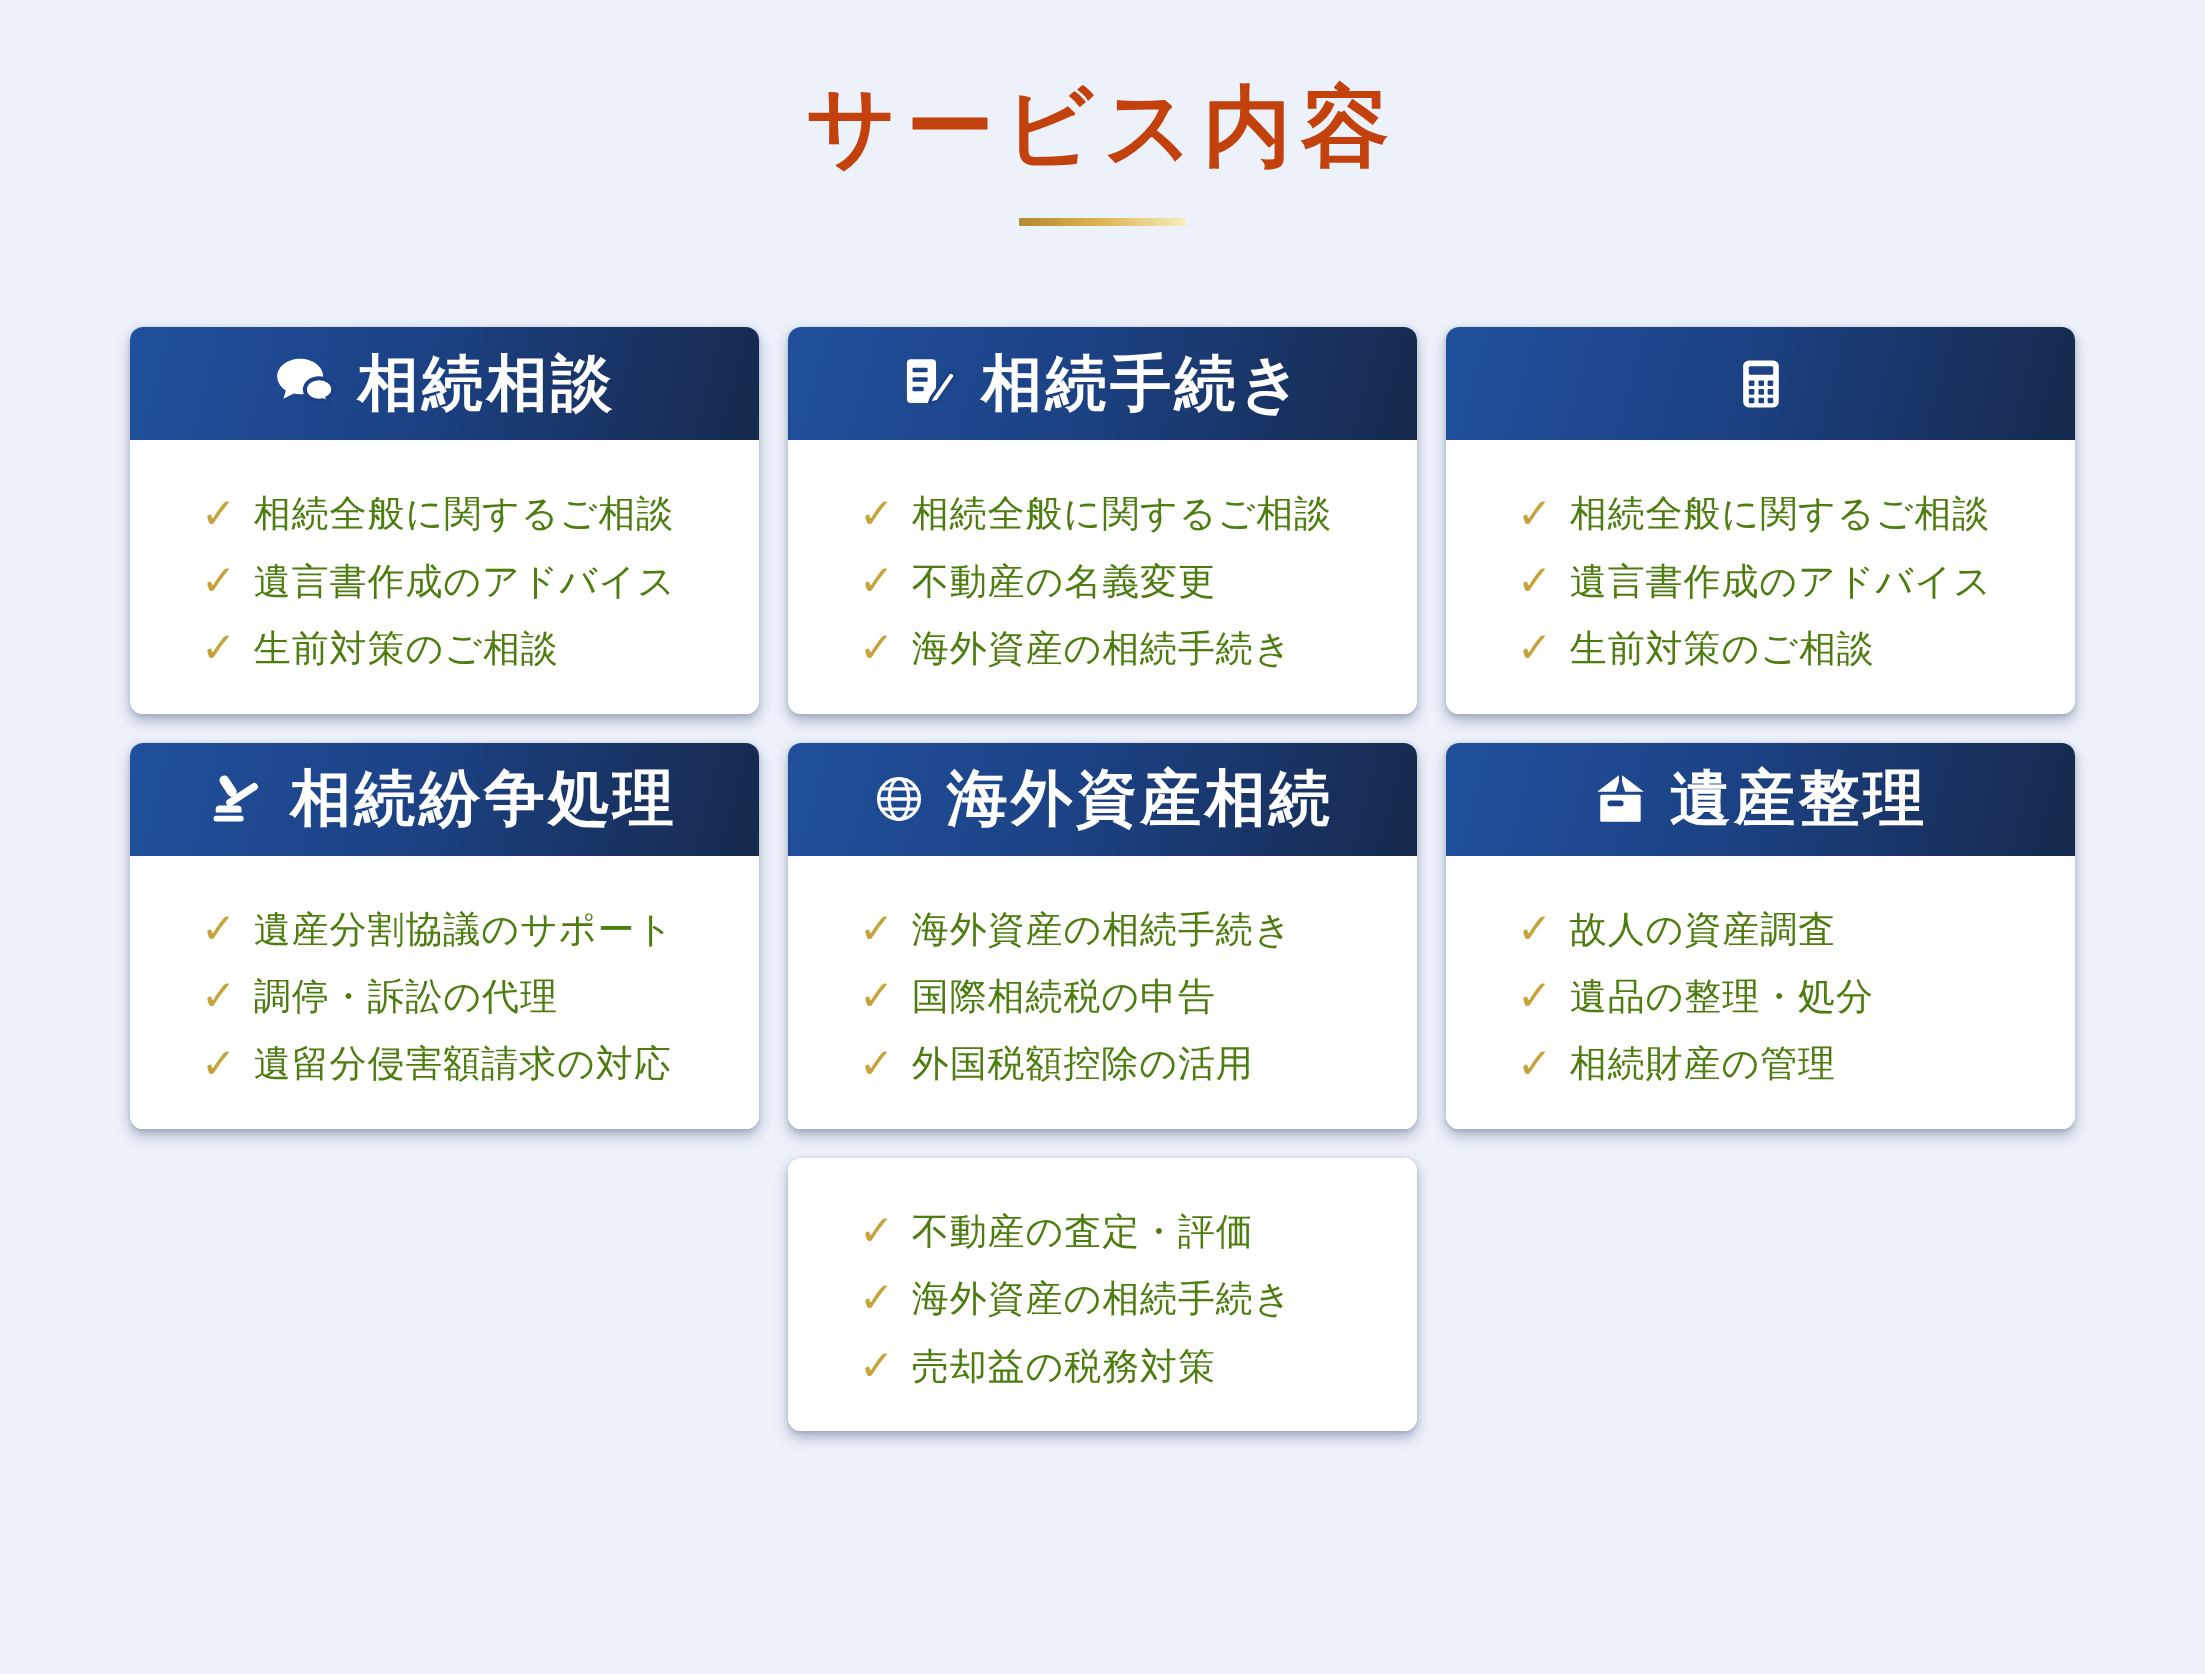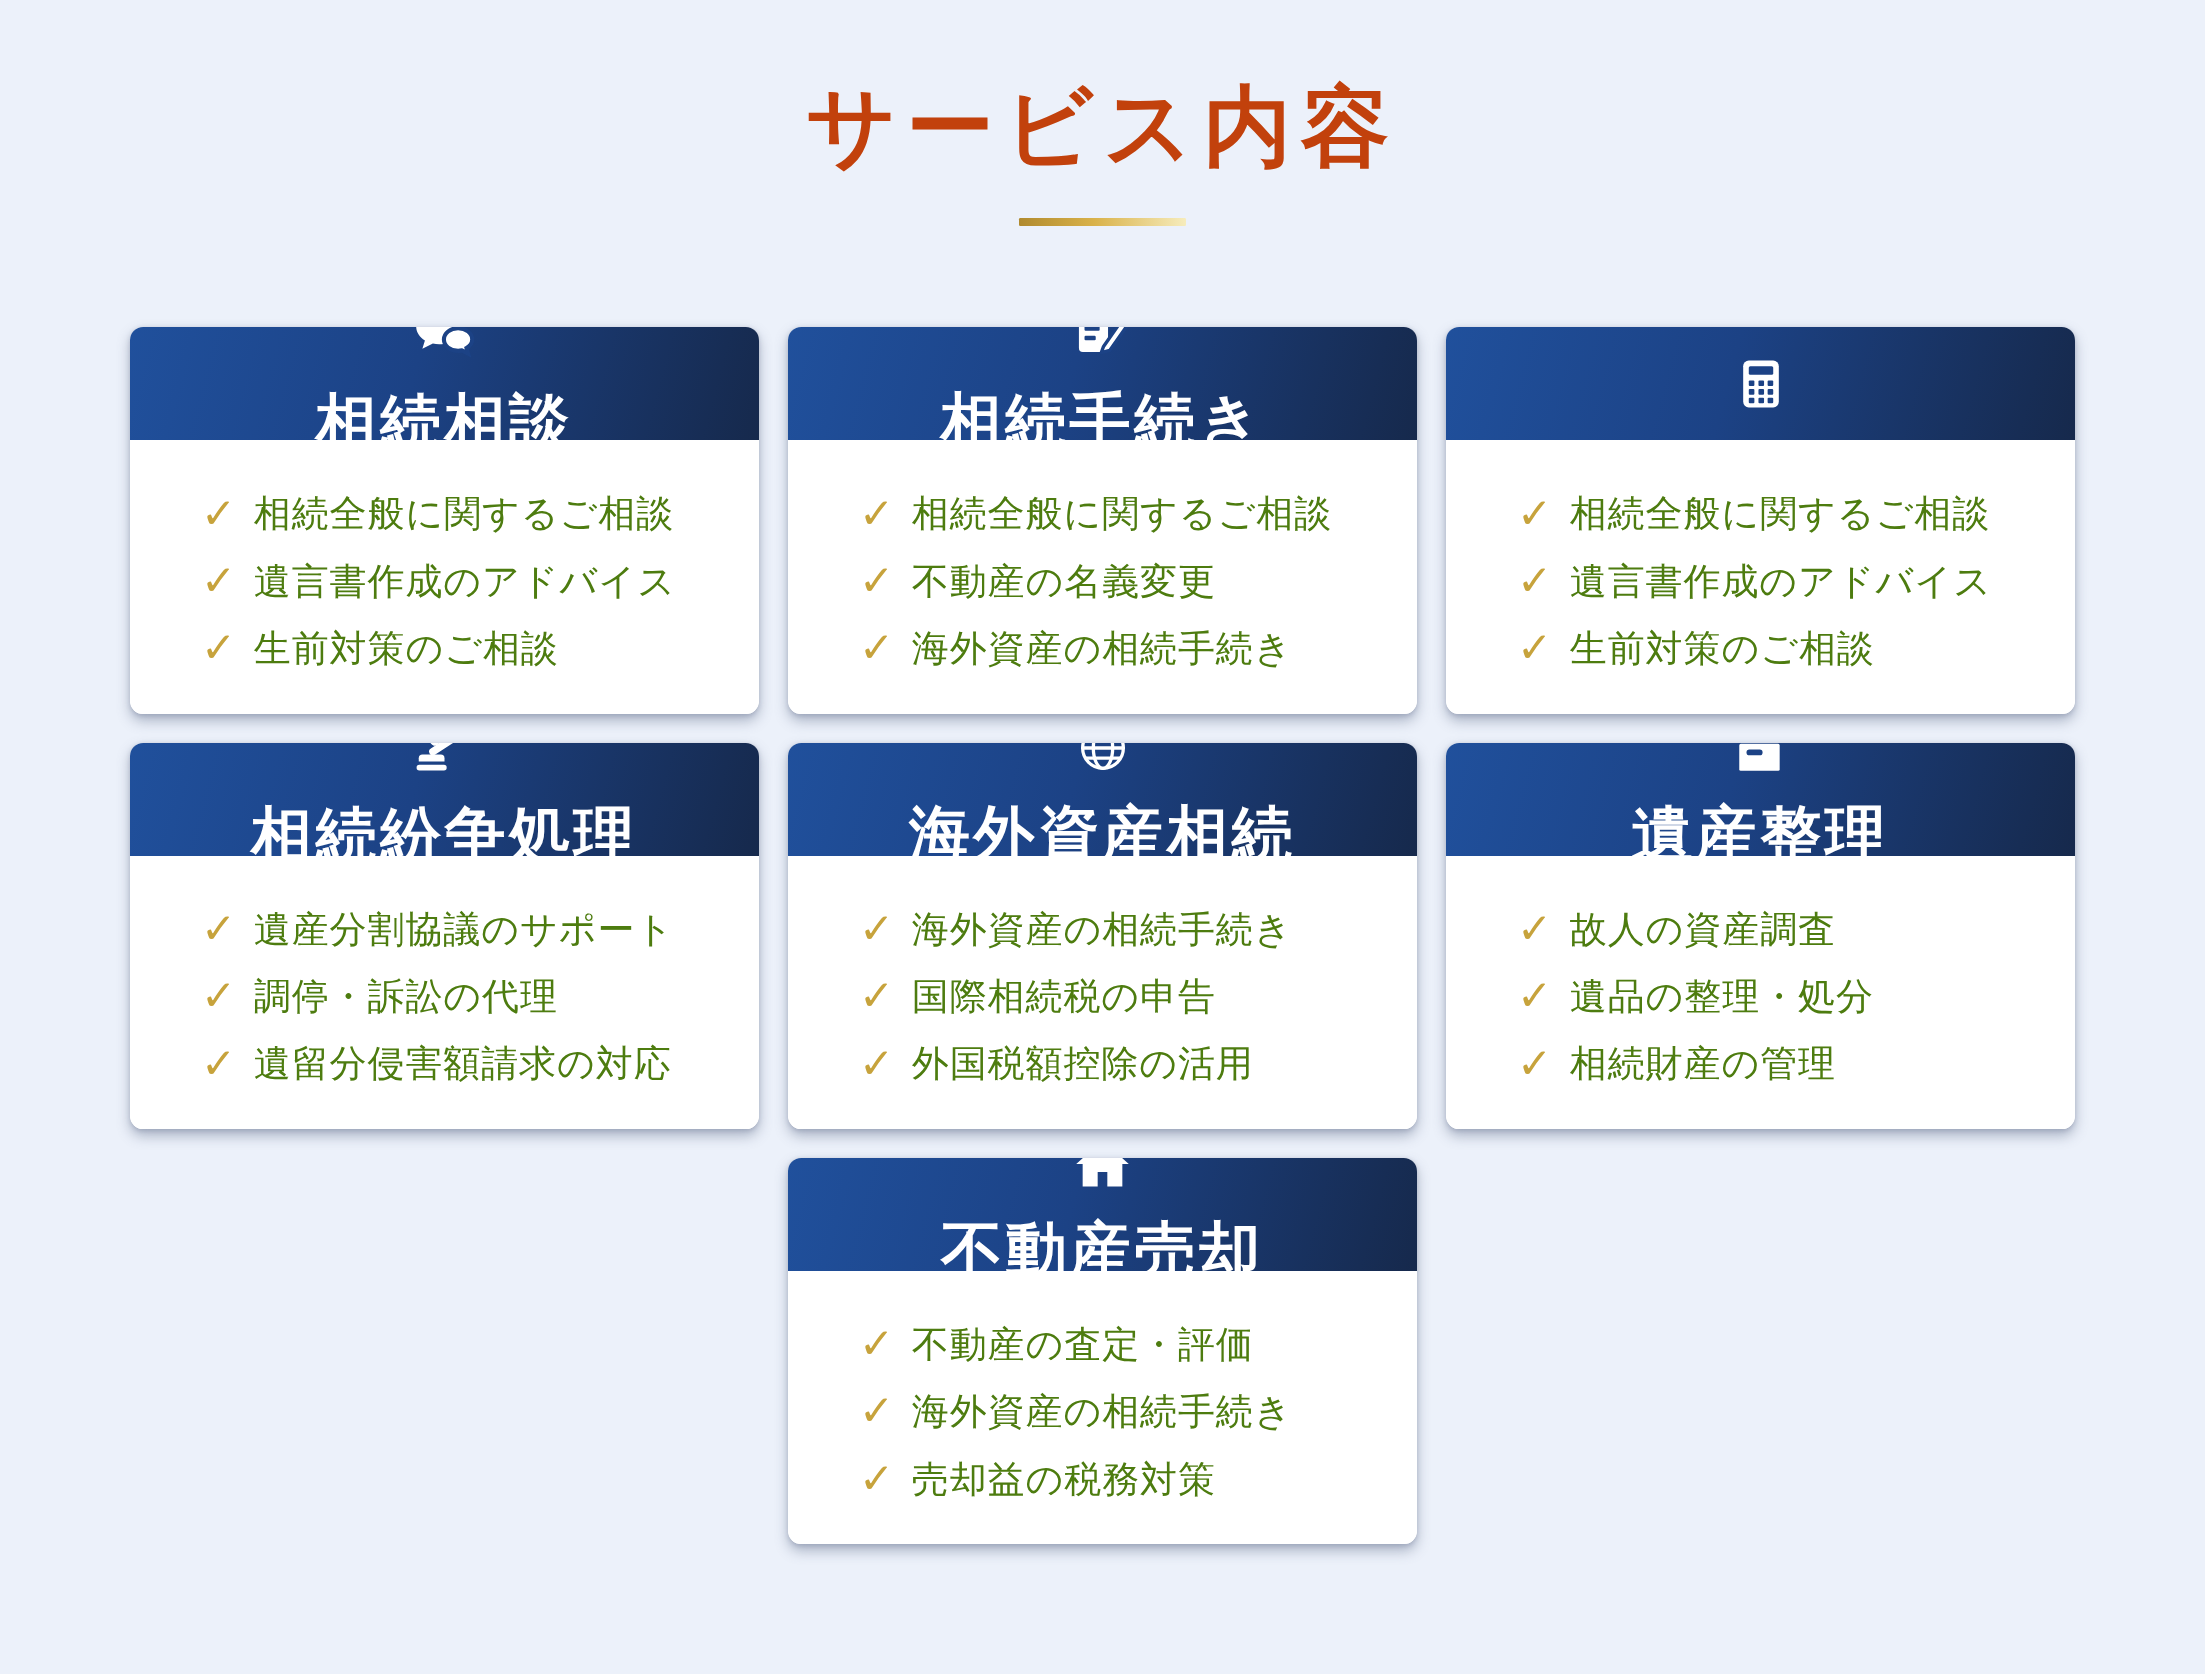--- a/index.html
+++ b/index.html
@@ -43,21 +43,20 @@
     box-shadow:0 6.2px 13.2px rgba(96,108,138,0.45), 0 1.8px 4.4px rgba(96,108,138,0.25);
   }
   .card-7{grid-column:2;}
   .card-header{
     height:113px;
     display:flex;
     align-items:center;
     justify-content:center;
     gap:19.4px;
     background:linear-gradient(105deg,#20509C 0%,#1C4285 45%,#16294C 100%);
-    flex-direction:column;
   }
   .card-header h2{
     margin:0;
     font-family:"Liberation Serif","DejaVu Serif",serif;
     font-weight:bold;
     font-size:61px;
     letter-spacing:3.5px;
     color:#FFFFFF;
   }
   .icon{display:inline-flex;align-items:center;}
@@ -272,29 +271,20 @@
         <span class="item-text">遺品の整理・処分</span>
       </div>
       <div class="item">
         <span class="check">✓</span>
         <span class="item-text">相続財産の管理</span>
       </div>
     </div>
   </section>
 
   <section class="card card-7">
-    <header class="card-header">
-      <span class="icon">
-        <svg width="59" height="54" viewBox="0 0 110 100">
-          <rect x="24" y="15" width="12" height="20" fill="#FFFFFF"></rect>
-          <path fill="#FFFFFF" d="M55 6 L104 50 H92 v42 H64 V65 H46 v27 H18 V50 H6 z"></path>
-        </svg>
-      </span>
-      <h2>不動産売却</h2>
-    </header>
     <div class="card-body">
       <div class="item">
         <span class="check">✓</span>
         <span class="item-text">不動産の査定・評価</span>
       </div>
       <div class="item">
         <span class="check">✓</span>
         <span class="item-text">海外資産の相続手続き</span>
       </div>
       <div class="item">

